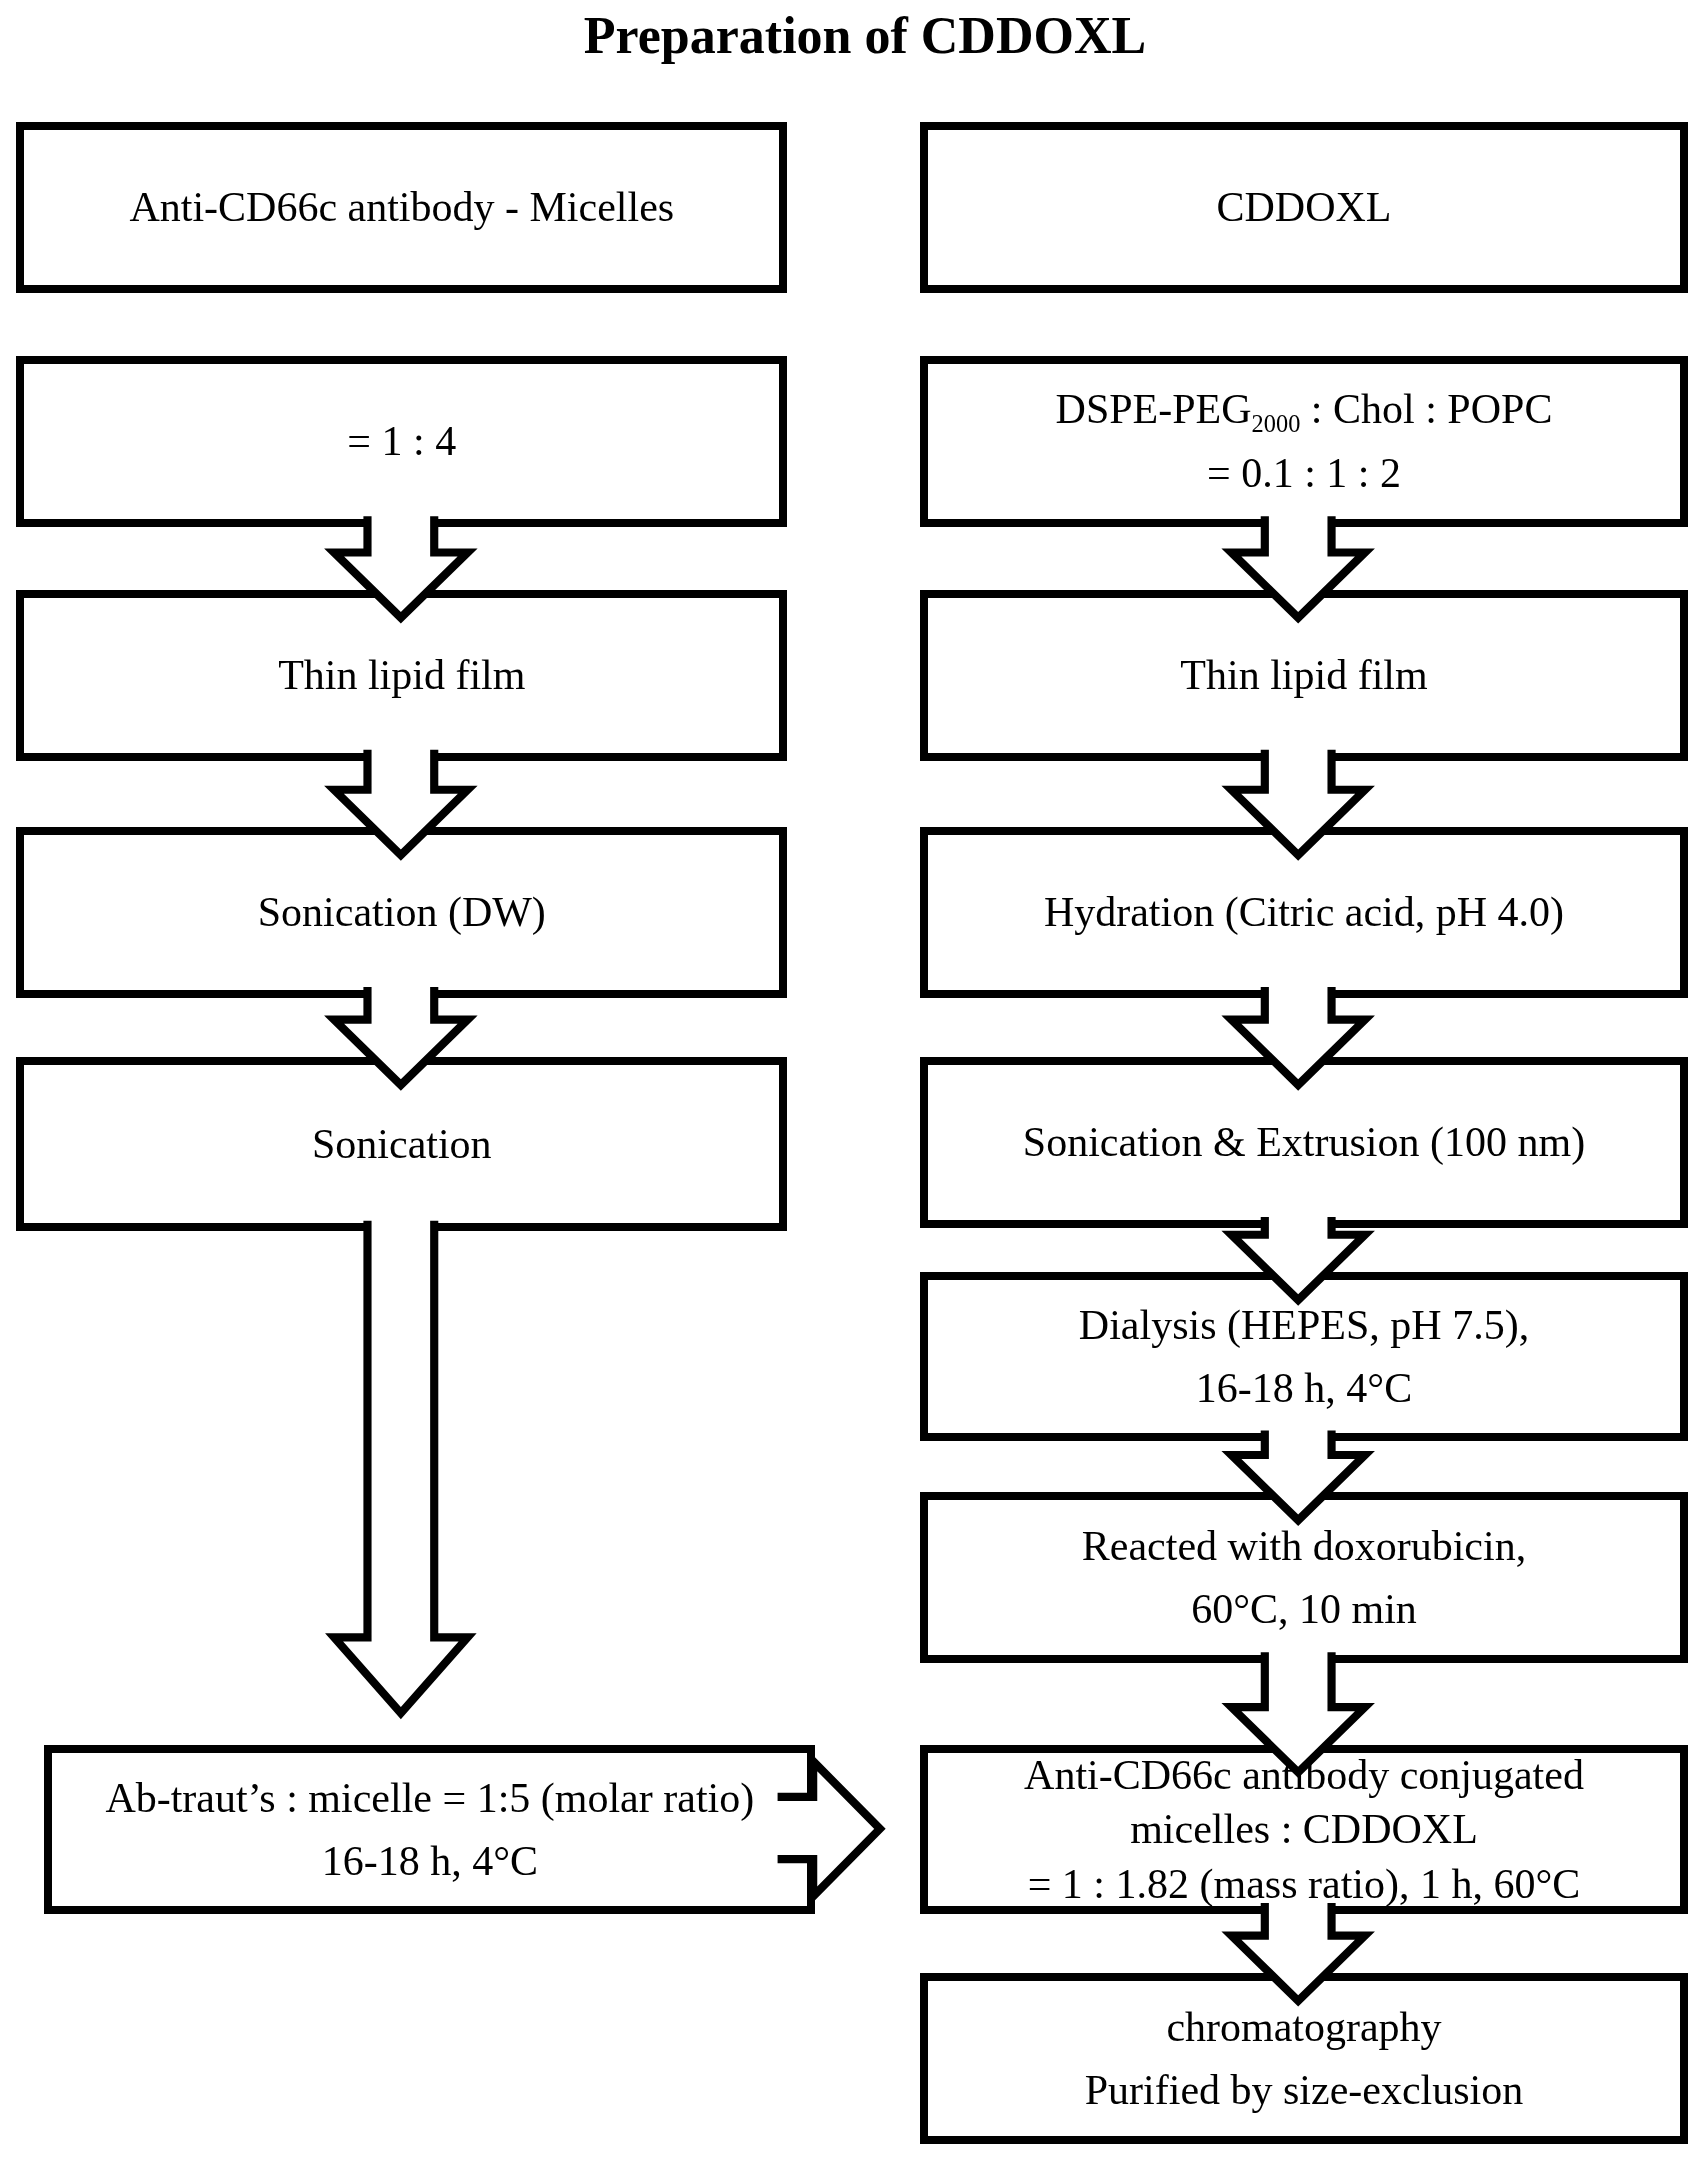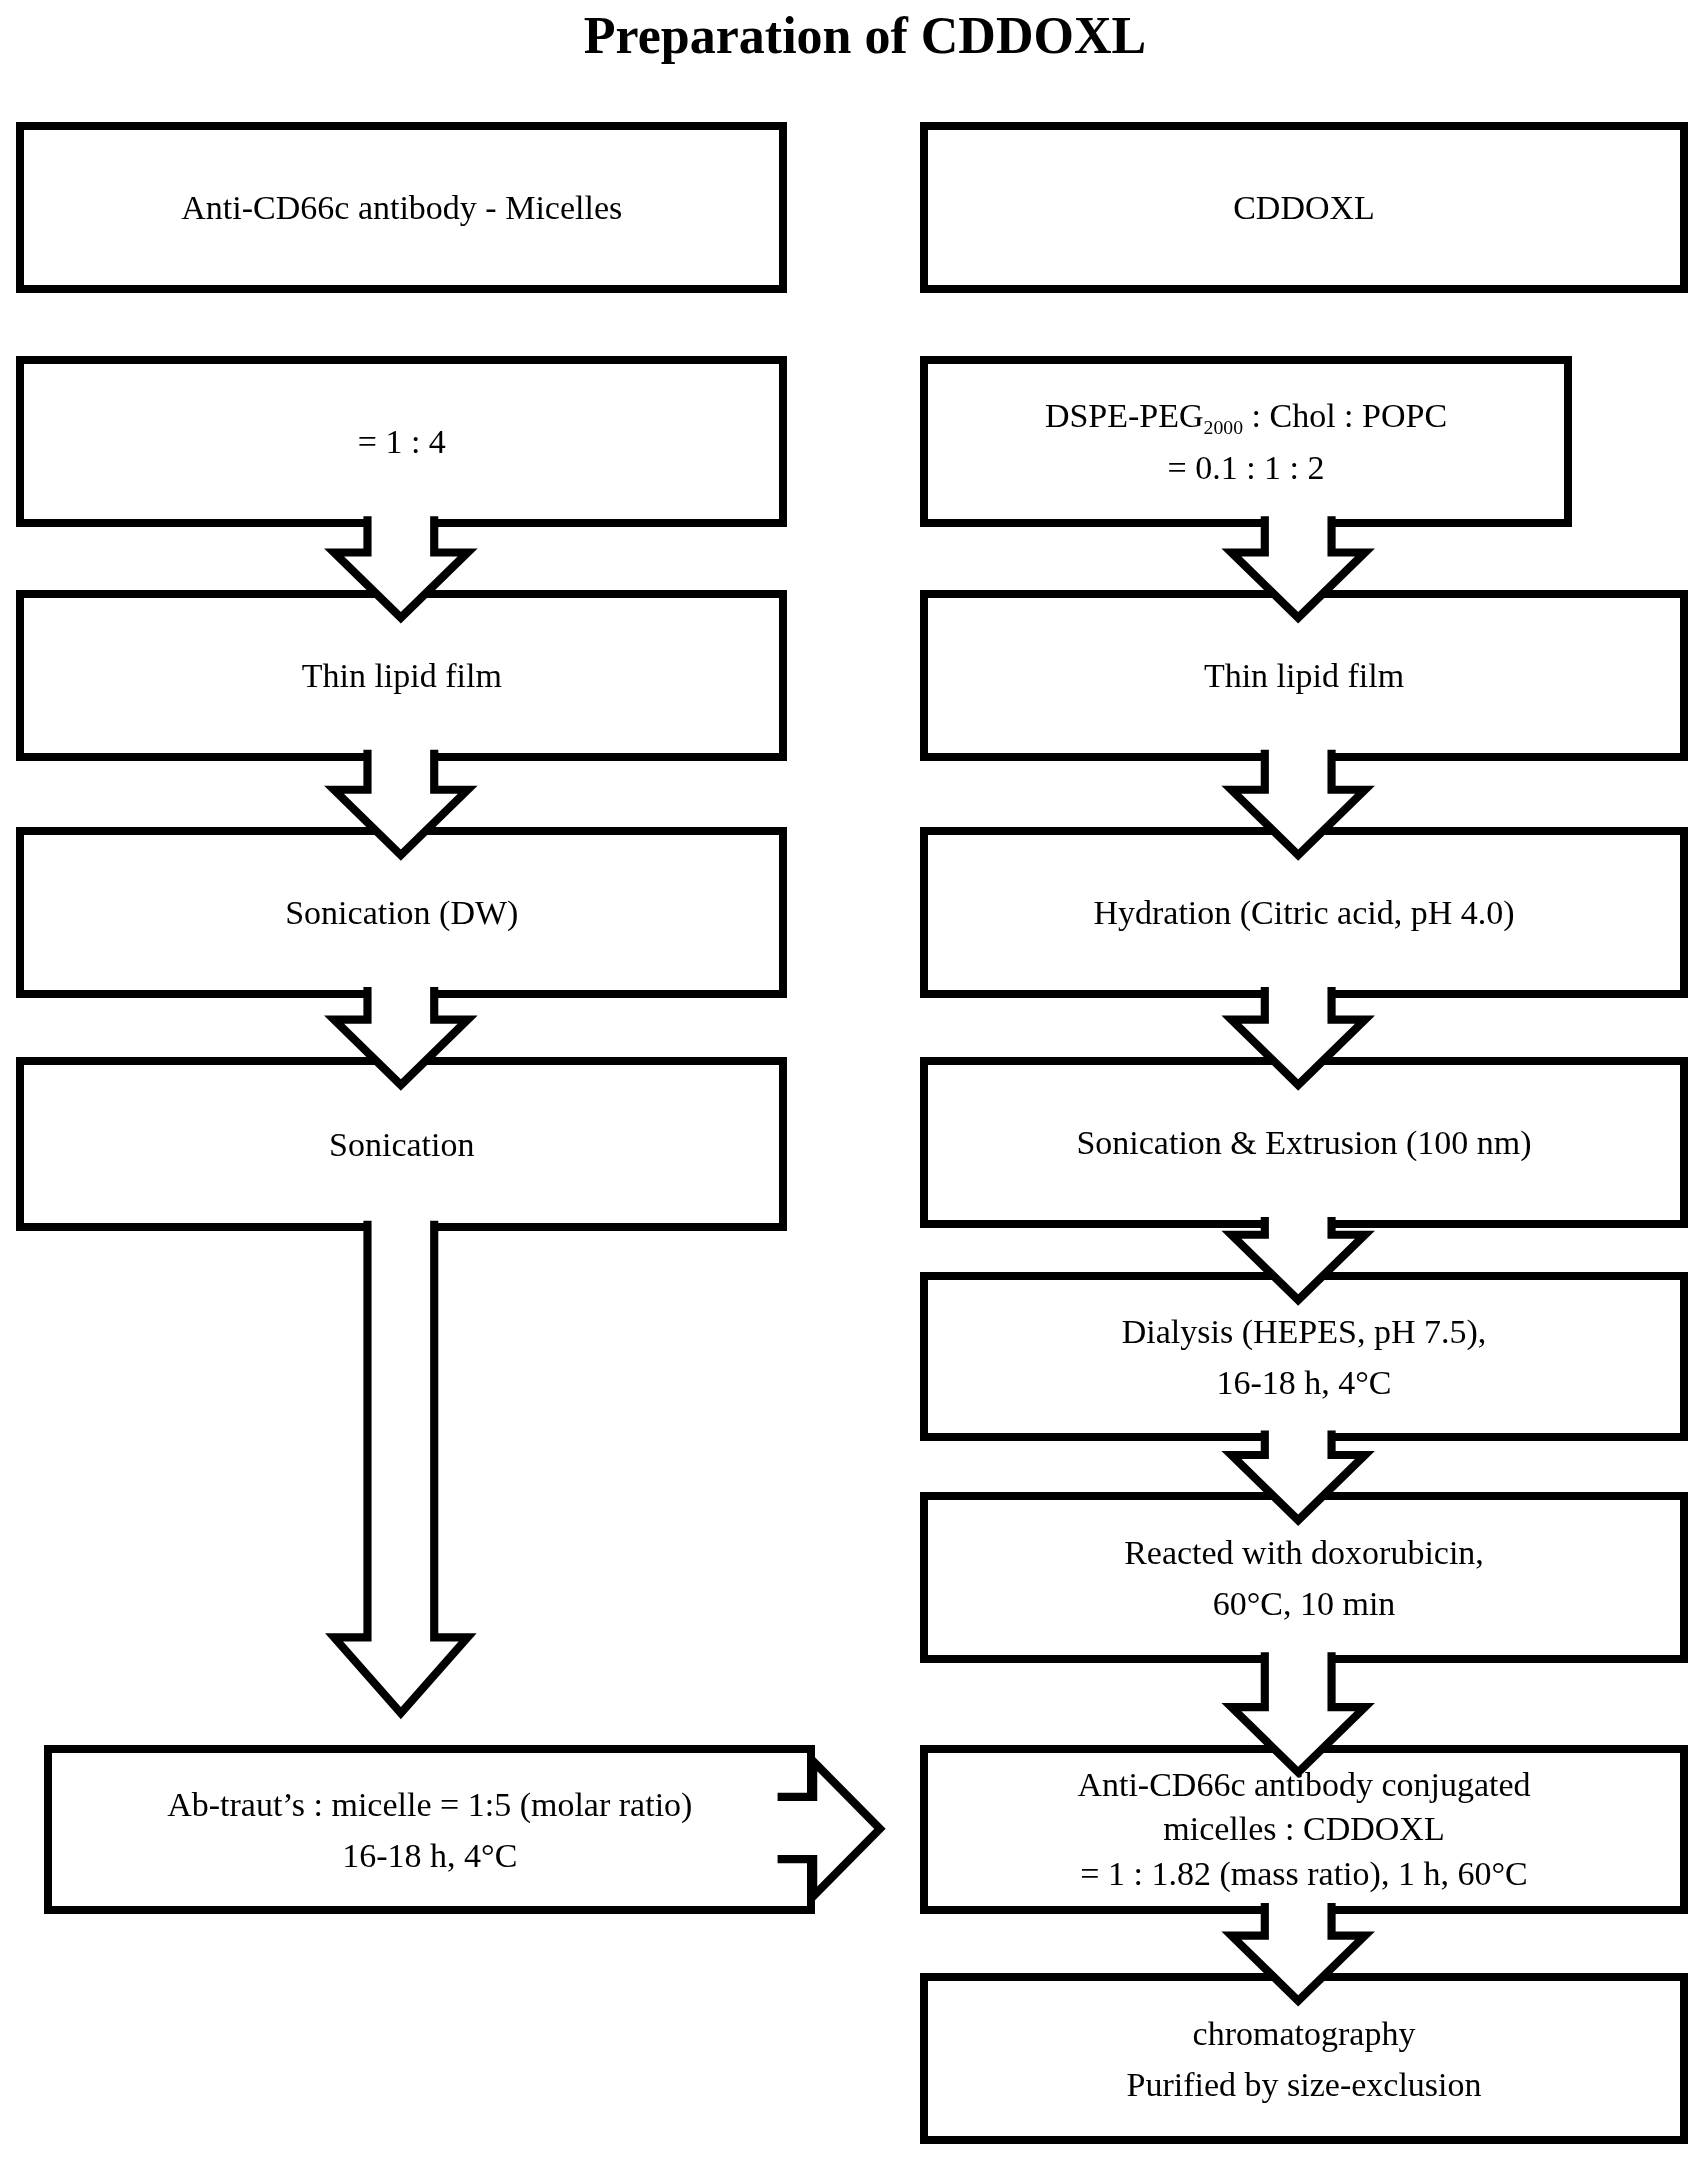--- a/index.html
+++ b/index.html
@@ -27,36 +27,36 @@
   .box{
     position:absolute;
     box-sizing:border-box;
     border:8.2px solid #000000;
     background:#ffffff;
     display:flex;
     flex-direction:column;
     align-items:center;
     justify-content:center;
     text-align:center;
-    font-size:34px;
+    font-size:42px;
     line-height:1.5;
     padding:0 32px;
   }
   .box.tight{line-height:1.3;}
   .sub{font-size:0.58em;vertical-align:-0.35em;}
   
   .b-l1{left:16.3px;top:122px;width:771px;height:171px;}
   .b-l2{left:16.3px;top:356px;width:771px;height:171px;}
   .b-l3{left:16.3px;top:590px;width:771px;height:171px;}
   .b-l4{left:16.3px;top:827px;width:771px;height:171px;}
   .b-l5{left:16.3px;top:1057px;width:771px;height:174px;}
   .b-l6{left:16.3px;top:1745px;width:771px;height:169px;margin-left:28px;}
   
   .b-r1{left:920px;top:122px;width:768px;height:171px;}
-  .b-r2{left:920px;top:356px;width:652px;height:171px;}
+  .b-r2{left:920px;top:356px;width:768px;height:171px;}
   .b-r3{left:920px;top:590px;width:768px;height:171px;}
   .b-r4{left:920px;top:827px;width:768px;height:171px;}
   .b-r5{left:920px;top:1057px;width:768px;height:171px;}
   .b-r6{left:920px;top:1272px;width:768px;height:169px;}
   .b-r7{left:920px;top:1492px;width:768px;height:171px;}
   .b-r8{left:920px;top:1745px;width:768px;height:169px;}
   .b-r9{left:920px;top:1973px;width:768px;height:171px;}
   #arrow-layer{
     position:absolute;
     left:0;top:0;

